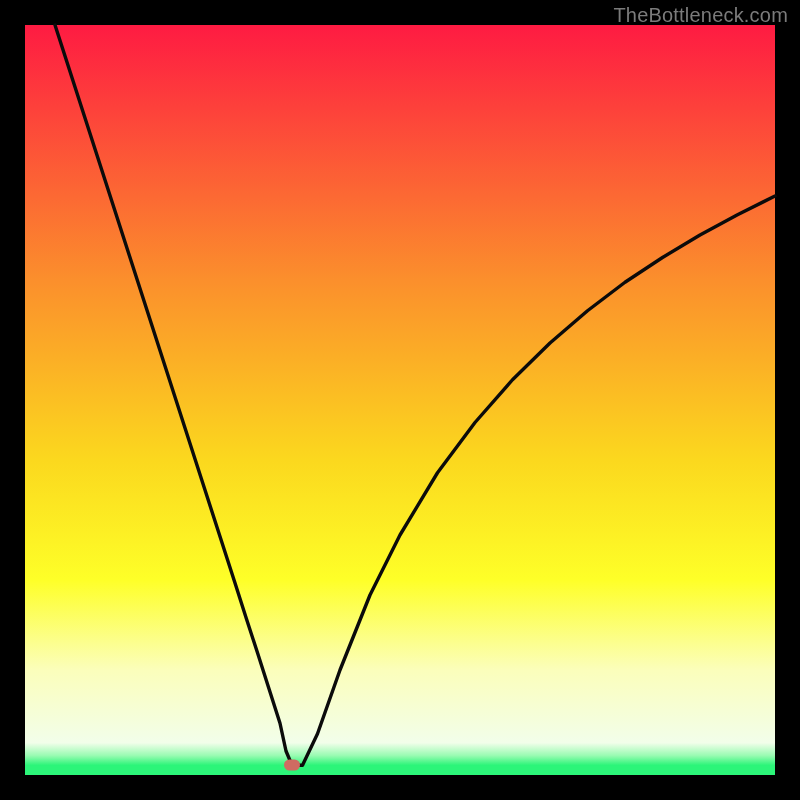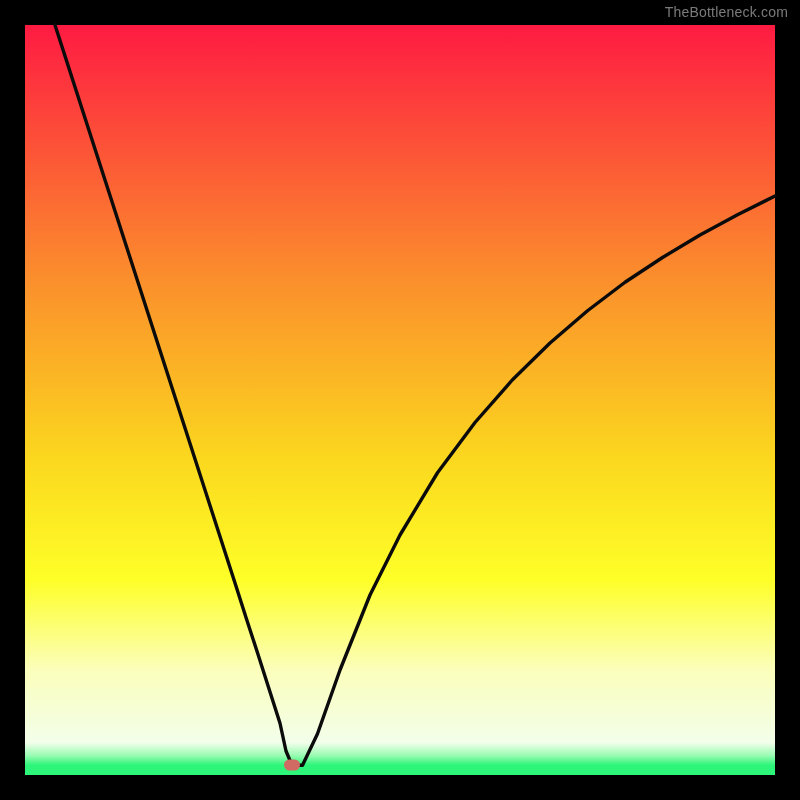--- a/index.html
+++ b/index.html
@@ -32,21 +32,21 @@
     top: 0;
     width: 750px;
     height: 750px;
     overflow: visible;
   }
   .watermark {
     position: absolute;
     top: 4px;
     right: 12px;
     color: #7b7b7b;
-    font-size: 14px;
+    font-size: 20px;
     font-weight: 500;
     letter-spacing: 0.2px;
   }
   .marker {
     position: absolute;
     width: 16px;
     height: 11px;
     border-radius: 6px;
     background: #cf6b62;
     transform: translate(-50%, -50%);

